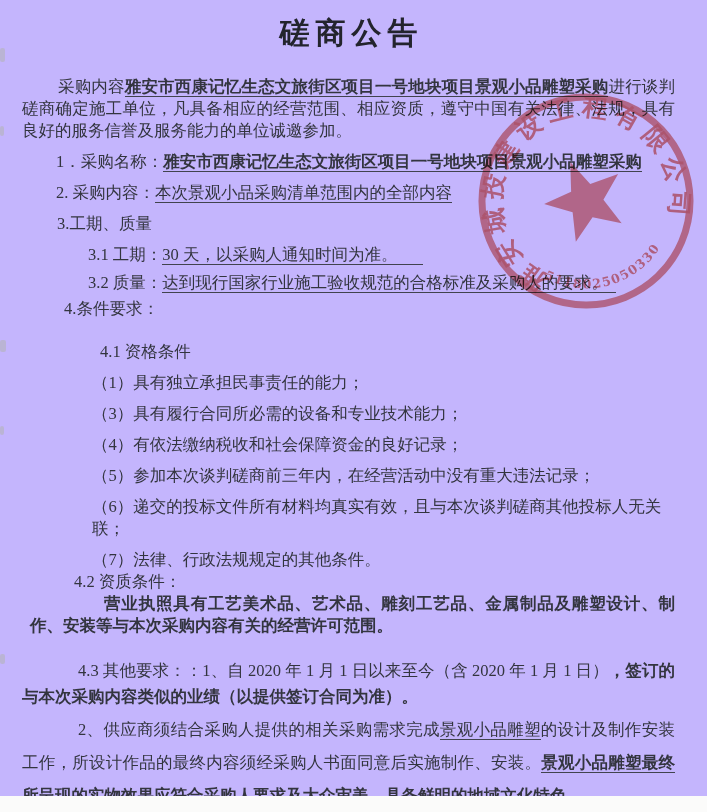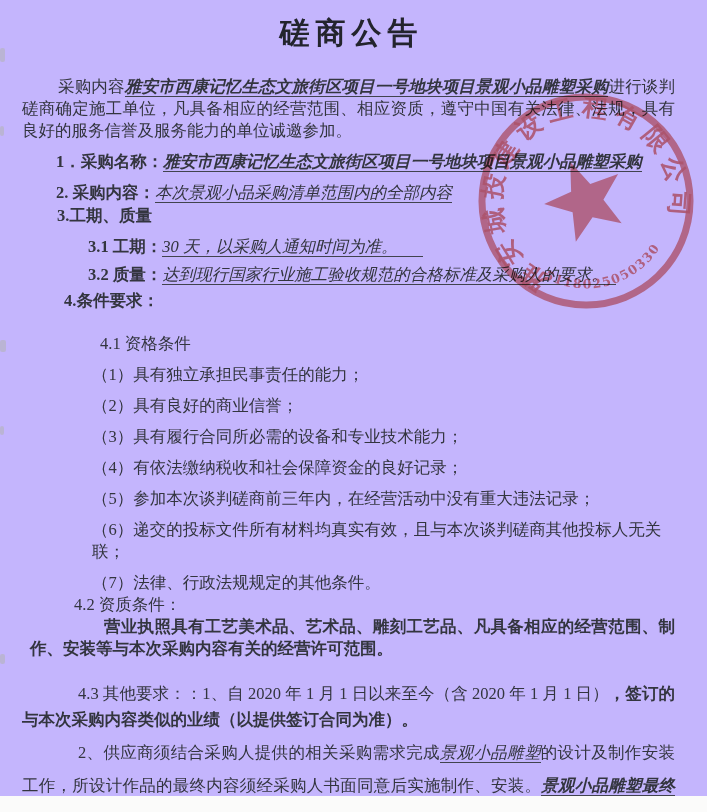--- a/index.html
+++ b/index.html
@@ -14,40 +14,40 @@
   .content { padding:14px 32px 0 22px; }
 
   h1.doc-title {
     margin:0; text-align:center;
     font-size:30px; line-height:38px; font-weight:700;
     letter-spacing:6px; text-indent:6px; color:#23242d;
   }
 
   p { margin:0; line-height:22px; }
   .b { font-weight:700; }
-  .u { border-bottom:1px solid #41434e;font-style:italic; }
+  .u { border-bottom:1px solid #41434e; }
   .ext1 { padding-right:26px; }
   .ext2 { padding-right:8px; }
 
   .intro   { margin-top:24px; text-indent:36px; line-height:22px; text-align:justify; }
   .item1   { margin:8px 0 0 34px; line-height:23px; }
   .item2   { margin:8px 0 0 34px; line-height:23px; }
-  .item3   { margin:0 0 0 35px;  line-height:23px; }
+  .item3   { margin:8px 0 0 35px;  line-height:23px; }
   .i31     { margin:8px 0 0 66px; line-height:23px; }
   .i32     { margin:5px 0 0 66px; line-height:23px; }
   .i4      { margin:3px 0 0 42px; line-height:23px; }
   .i41     { margin:21px 0 0 78px; line-height:22px; }
   .qual    { margin:9px 0 0 70px; line-height:22px; }
   .i42     { margin:0 0 0 52px; line-height:22px; }
   .p42     { margin:0 0 0 8px; text-indent:74px; line-height:22px; font-weight:700; text-align:justify; }
   .p43     { margin-top:21px; text-indent:56px; line-height:26px; text-align:justify; }
   .p2      { margin-top:3px; text-indent:56px; line-height:33px; text-align:justify; }
   .signup  { margin-top:-7px; text-indent:56px; line-height:22px; }
 
-  .bold-label { font-weight:700; }
+  .bold-label { font-weight:400; }
 
   
   .seal {
     position:absolute; left:470px; top:85px; width:232px; height:232px;
     mix-blend-mode:multiply; opacity:.82; pointer-events:none;
   }
 
   
   .smudge { position:absolute; background:#b3b3b3; opacity:.55; border-radius:2px; }
   .sm1 { left:0; top:48px;  width:5px; height:14px; }
@@ -75,29 +75,28 @@
 
     <p class="i31"><span class="bold-label">3.1 工期：</span><span class="u ext1">30 天，以采购人通知时间为准。</span></p>
 
     <p class="i32"><span class="bold-label">3.2 质量：</span><span class="u ext2">达到现行国家行业施工验收规范的合格标准及采购人的要求。</span></p>
 
     <p class="i4 bold-label">4.条件要求：</p>
 
     <p class="i41">4.1 资格条件</p>
 
     <p class="qual">（1）具有独立承担民事责任的能力；</p>
-    <p class="qual">（2）具有良好的商业信誉；</p>
     <p class="qual">（3）具有履行合同所必需的设备和专业技术能力；</p>
     <p class="qual">（4）有依法缴纳税收和社会保障资金的良好记录；</p>
     <p class="qual">（5）参加本次谈判磋商前三年内，在经营活动中没有重大违法记录；</p>
     <p class="qual">（6）递交的投标文件所有材料均真实有效，且与本次谈判磋商其他投标人无关联；</p>
     <p class="qual">（7）法律、行政法规规定的其他条件。</p>
 
     <p class="i42">4.2 资质条件：</p>
-    <p class="p42">营业执照具有工艺美术品、艺术品、雕刻工艺品、凡具备相应的经营范围、制作、安装等与本次采购内容有关的经营许可范围。</p>
+    <p class="p42">营业执照具有工艺美术品、艺术品、雕刻工艺品、金属制品及雕塑设计、制作、安装等与本次采购内容有关的经营许可范围。</p>
 
     <p class="p43"><span>4.3 其他要求：：1、自 2020 年 1 月 1 日以来至今（含 2020 年 1 月 1 日）</span><span class="b">，签订的与本次采购内容类似的业绩（以提供签订合同为准）。</span></p>
 
     <p class="p2"><span>2、供应商须结合采购人提供的相关采购需求完成</span><span class="u">景观小品雕塑</span><span>的设计及制作安装工作，所设计作品的最终内容须经采购人书面同意后实施制作、安装。</span><span class="b u">景观小品雕塑最终所呈现的实物效果应符合采购人要求及大众审美，</span><span class="b">具备鲜明的地域文化特色。</span></p>
 
     <p class="signup"><span class="bold-label">报名及谈判磋商文件领取时间：</span><span>2023 年 9 月 21 日—2023 年 9 月 26 日日上午 8:30-12:00；</span></p>
 
   </div>
 
   <svg class="seal" viewBox="0 0 232 232">

